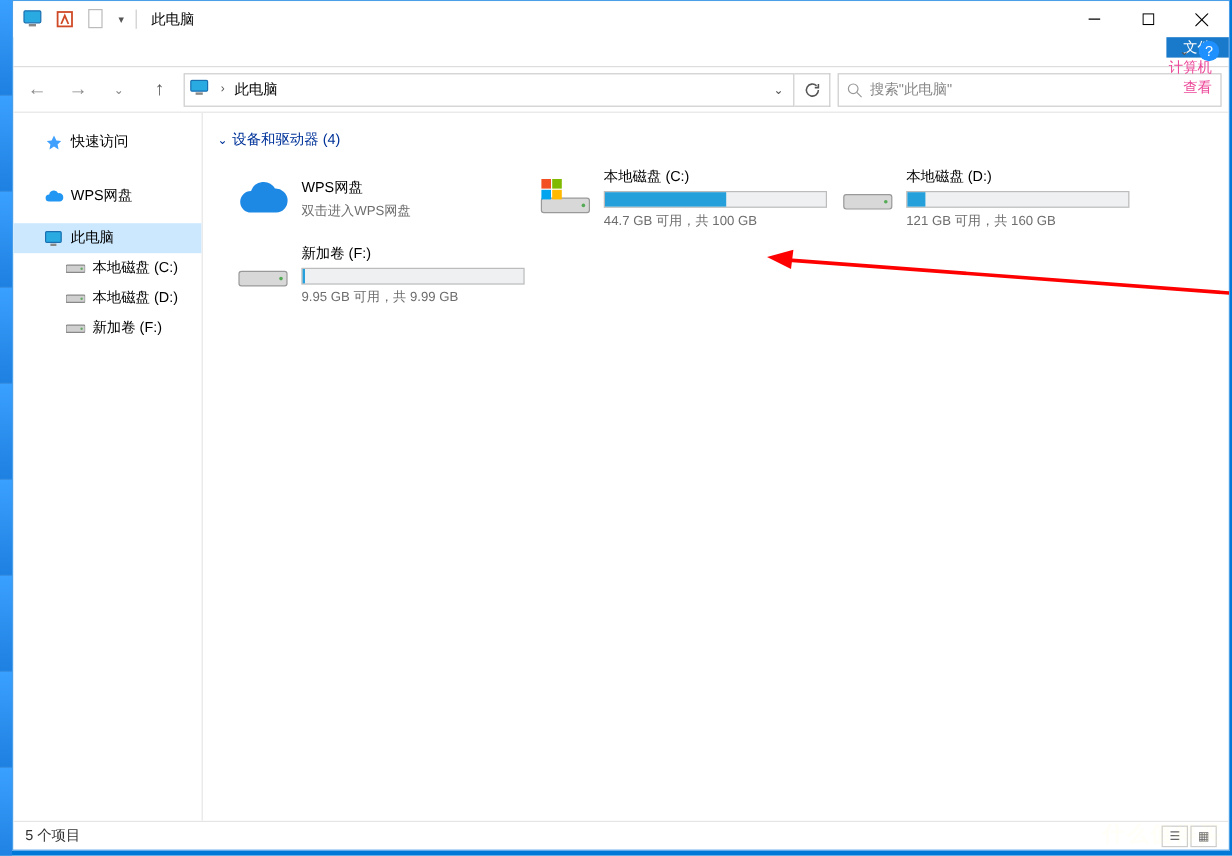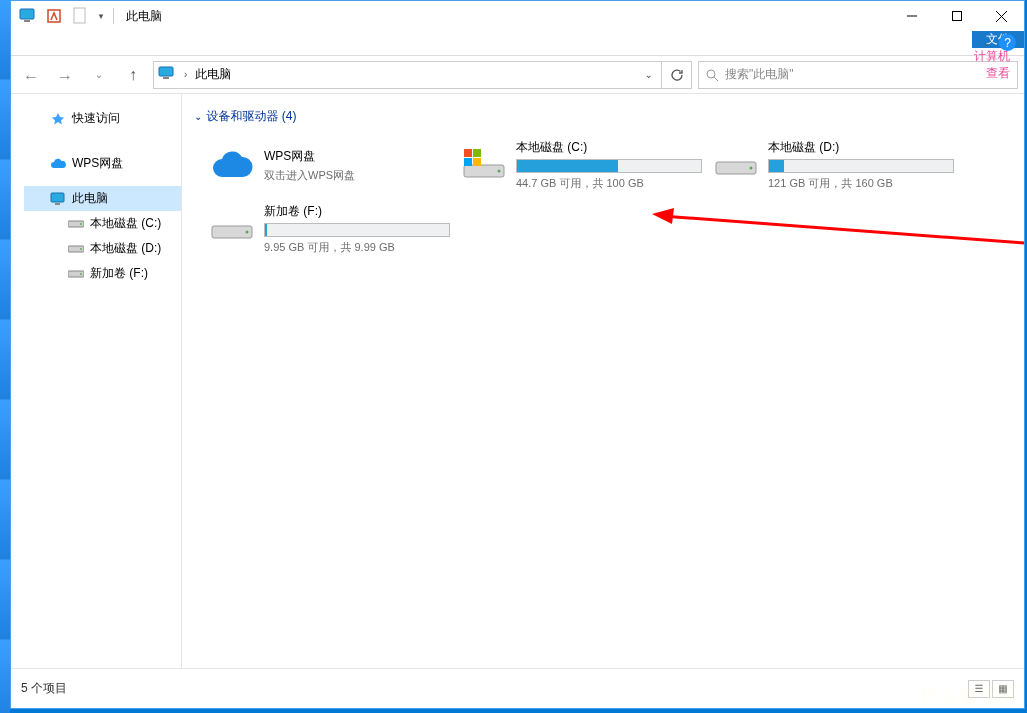--- a/index.html
+++ b/index.html
@@ -19,38 +19,38 @@
   .help-circle { width: 17px; height: 17px; border-radius: 50%; background: #1e90ff; color: #fff; font-size: 12px; display: flex; align-items: center; justify-content: center; }
   .addrbar { height: 38px; display: flex; align-items: center; padding: 4px 6px; gap: 6px; border-bottom: 1px solid #e5e5e5; }
   .nav-arrow { width: 28px; height: 28px; display: flex; align-items: center; justify-content: center; color: #888; font-size: 16px; }
   .nav-arrow.enabled { color: #555; }
   .addr-box { flex: 1; height: 28px; border: 1px solid #ccc; display: flex; align-items: center; padding: 0 4px; gap: 4px; }
   .addr-icon { width: 18px; height: 18px; }
   .addr-text { font-size: 12px; color: #000; }
   .addr-chevron { color: #555; font-size: 10px; padding: 0 4px; }
   .refresh-box { width: 30px; height: 28px; border: 1px solid #ccc; border-left: none; display: flex; align-items: center; justify-content: center; margin-left: -6px; }
   .search-box { width: 320px; height: 28px; border: 1px solid #ccc; display: flex; align-items: center; padding: 0 6px; gap: 6px; color: #888; font-size: 12px; }
-  .body { flex: 1; display: flex; overflow: hidden; padding-left: 13px; }
+  .body { flex: 1; display: flex; overflow: hidden; }
   .nav-pane { width: 158px; border-right: 1px solid #e5e5e5; padding-top: 12px; overflow-y: auto; }
   .nav-item { height: 25px; display: flex; align-items: center; padding-left: 26px; gap: 6px; font-size: 12px; color: #000; cursor: default; }
   .nav-item.indent { padding-left: 44px; }
   .nav-item.selected { background: #cce8ff; }
   .nav-icon { width: 16px; height: 16px; display: flex; align-items: center; justify-content: center; flex-shrink: 0; }
   .nav-gap { height: 10px; }
   .content-pane { flex: 1; overflow: auto; padding: 10px 6px 0 6px; position: relative; }
   .section-header { display: flex; align-items: center; gap: 4px; color: #003399; font-size: 12px; padding: 4px 6px; margin-bottom: 4px; }
   .tiles-wrap { display: flex; flex-wrap: wrap; padding-left: 14px; }
   .tile { width: 252px; display: flex; padding: 6px 8px; gap: 10px; align-items: center; }
   .tile-icon { width: 44px; height: 44px; display: flex; align-items: center; justify-content: center; flex-shrink: 0; }
   .tile-info { flex: 1; display: flex; flex-direction: column; gap: 3px; }
   .tile-title { font-size: 12px; color: #000; }
   .tile-sub { font-size: 11px; color: #6d6d6d; }
   .usage-bar { width: 186px; height: 14px; border: 1px solid #bcbcbc; background: #eef0f2; position: relative; }
   .usage-fill { height: 100%; background: #26a0da; }
-  .statusbar { height: 40px; border-top: 1px solid #e5e5e5; display: flex; align-items: center; padding: 0 10px; font-size: 12px; color: #333; }
+  .statusbar { height: 24px; border-top: 1px solid #e5e5e5; display: flex; align-items: center; padding: 0 10px; font-size: 12px; color: #333; }
   .status-right { margin-left: auto; display: flex; gap: 2px; }
   .view-btn { width: 22px; height: 18px; border: 1px solid #ccc; display: flex; align-items: center; justify-content: center; font-size: 10px; color: #666; }
   .arrow-annot { position: absolute; pointer-events: none; }
   svg { display: block; }
   .desk-edge { position:absolute; left:0; top:0; width:10px; height:713px; overflow:hidden;}
   .desk-edge div { width:10px; height:80px; border-bottom:1px solid rgba(0,0,0,.1); background:linear-gradient(#3aa0ff,#1e80e0);}
   .watermark { position:absolute; right:8px; bottom:6px; font-size:18px; color:#fef9c3; opacity:.12; font-weight:bold; letter-spacing:2px;}
 </style>
 </head>
 <body>

